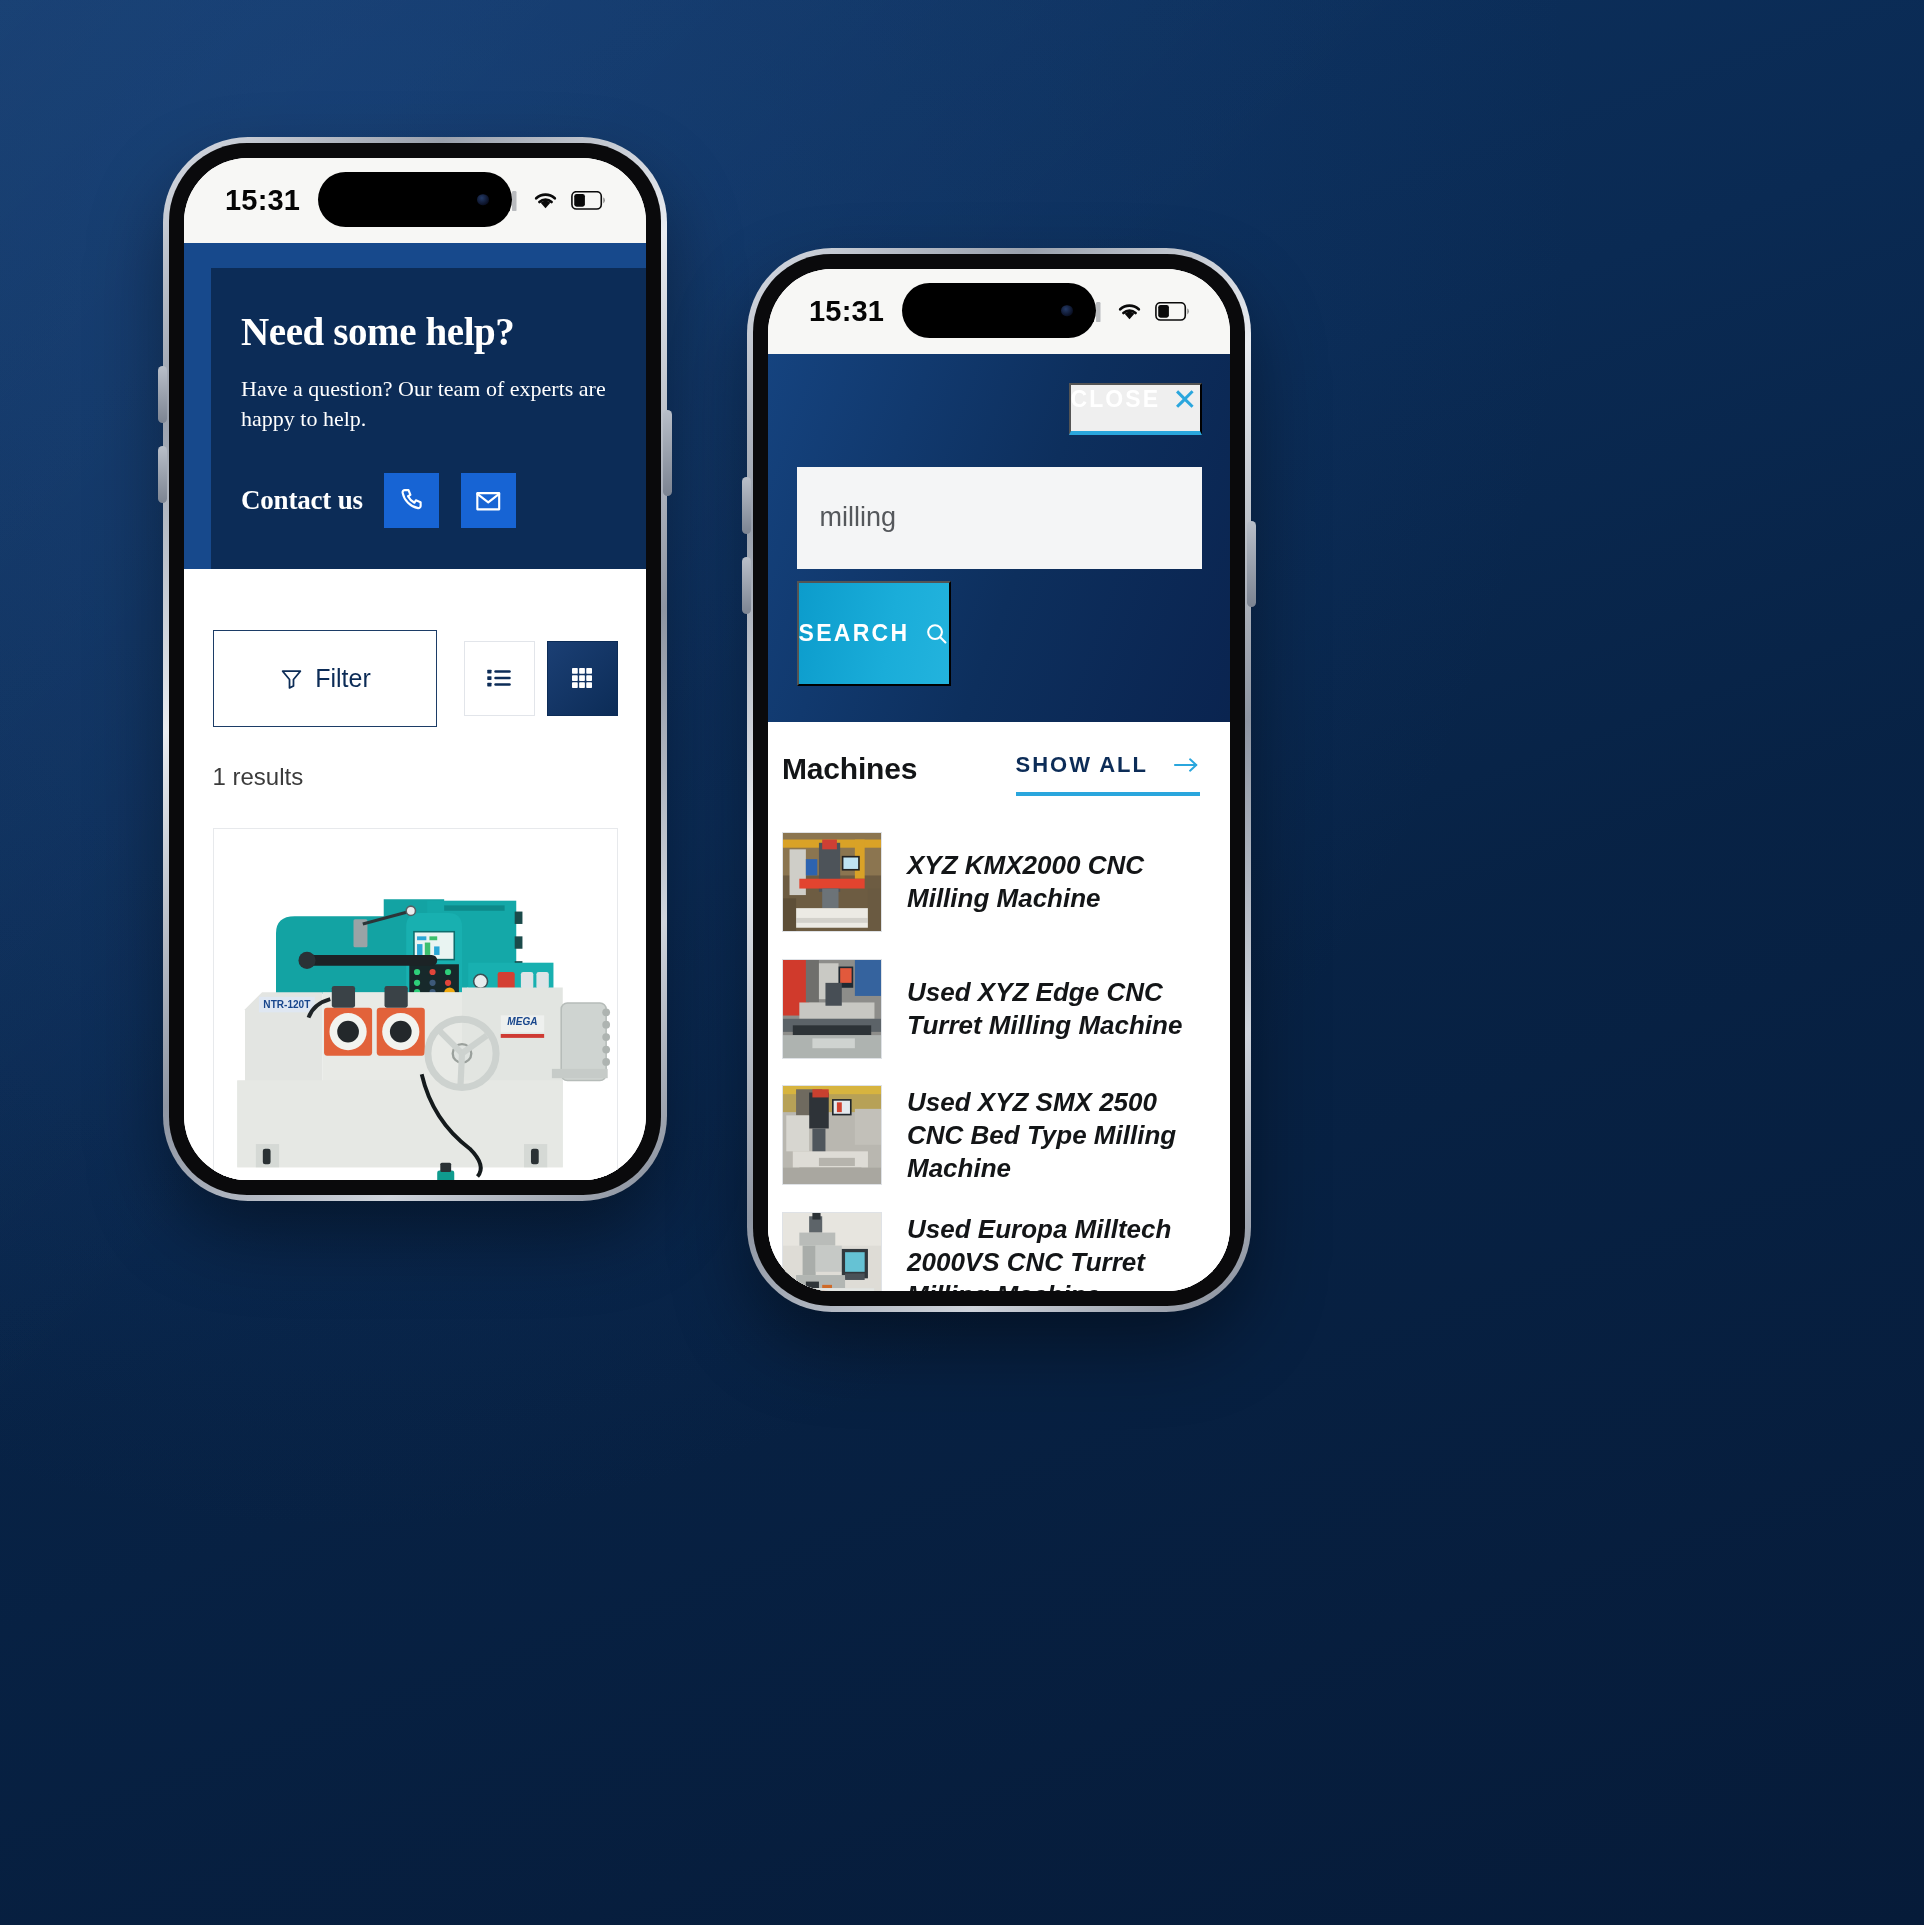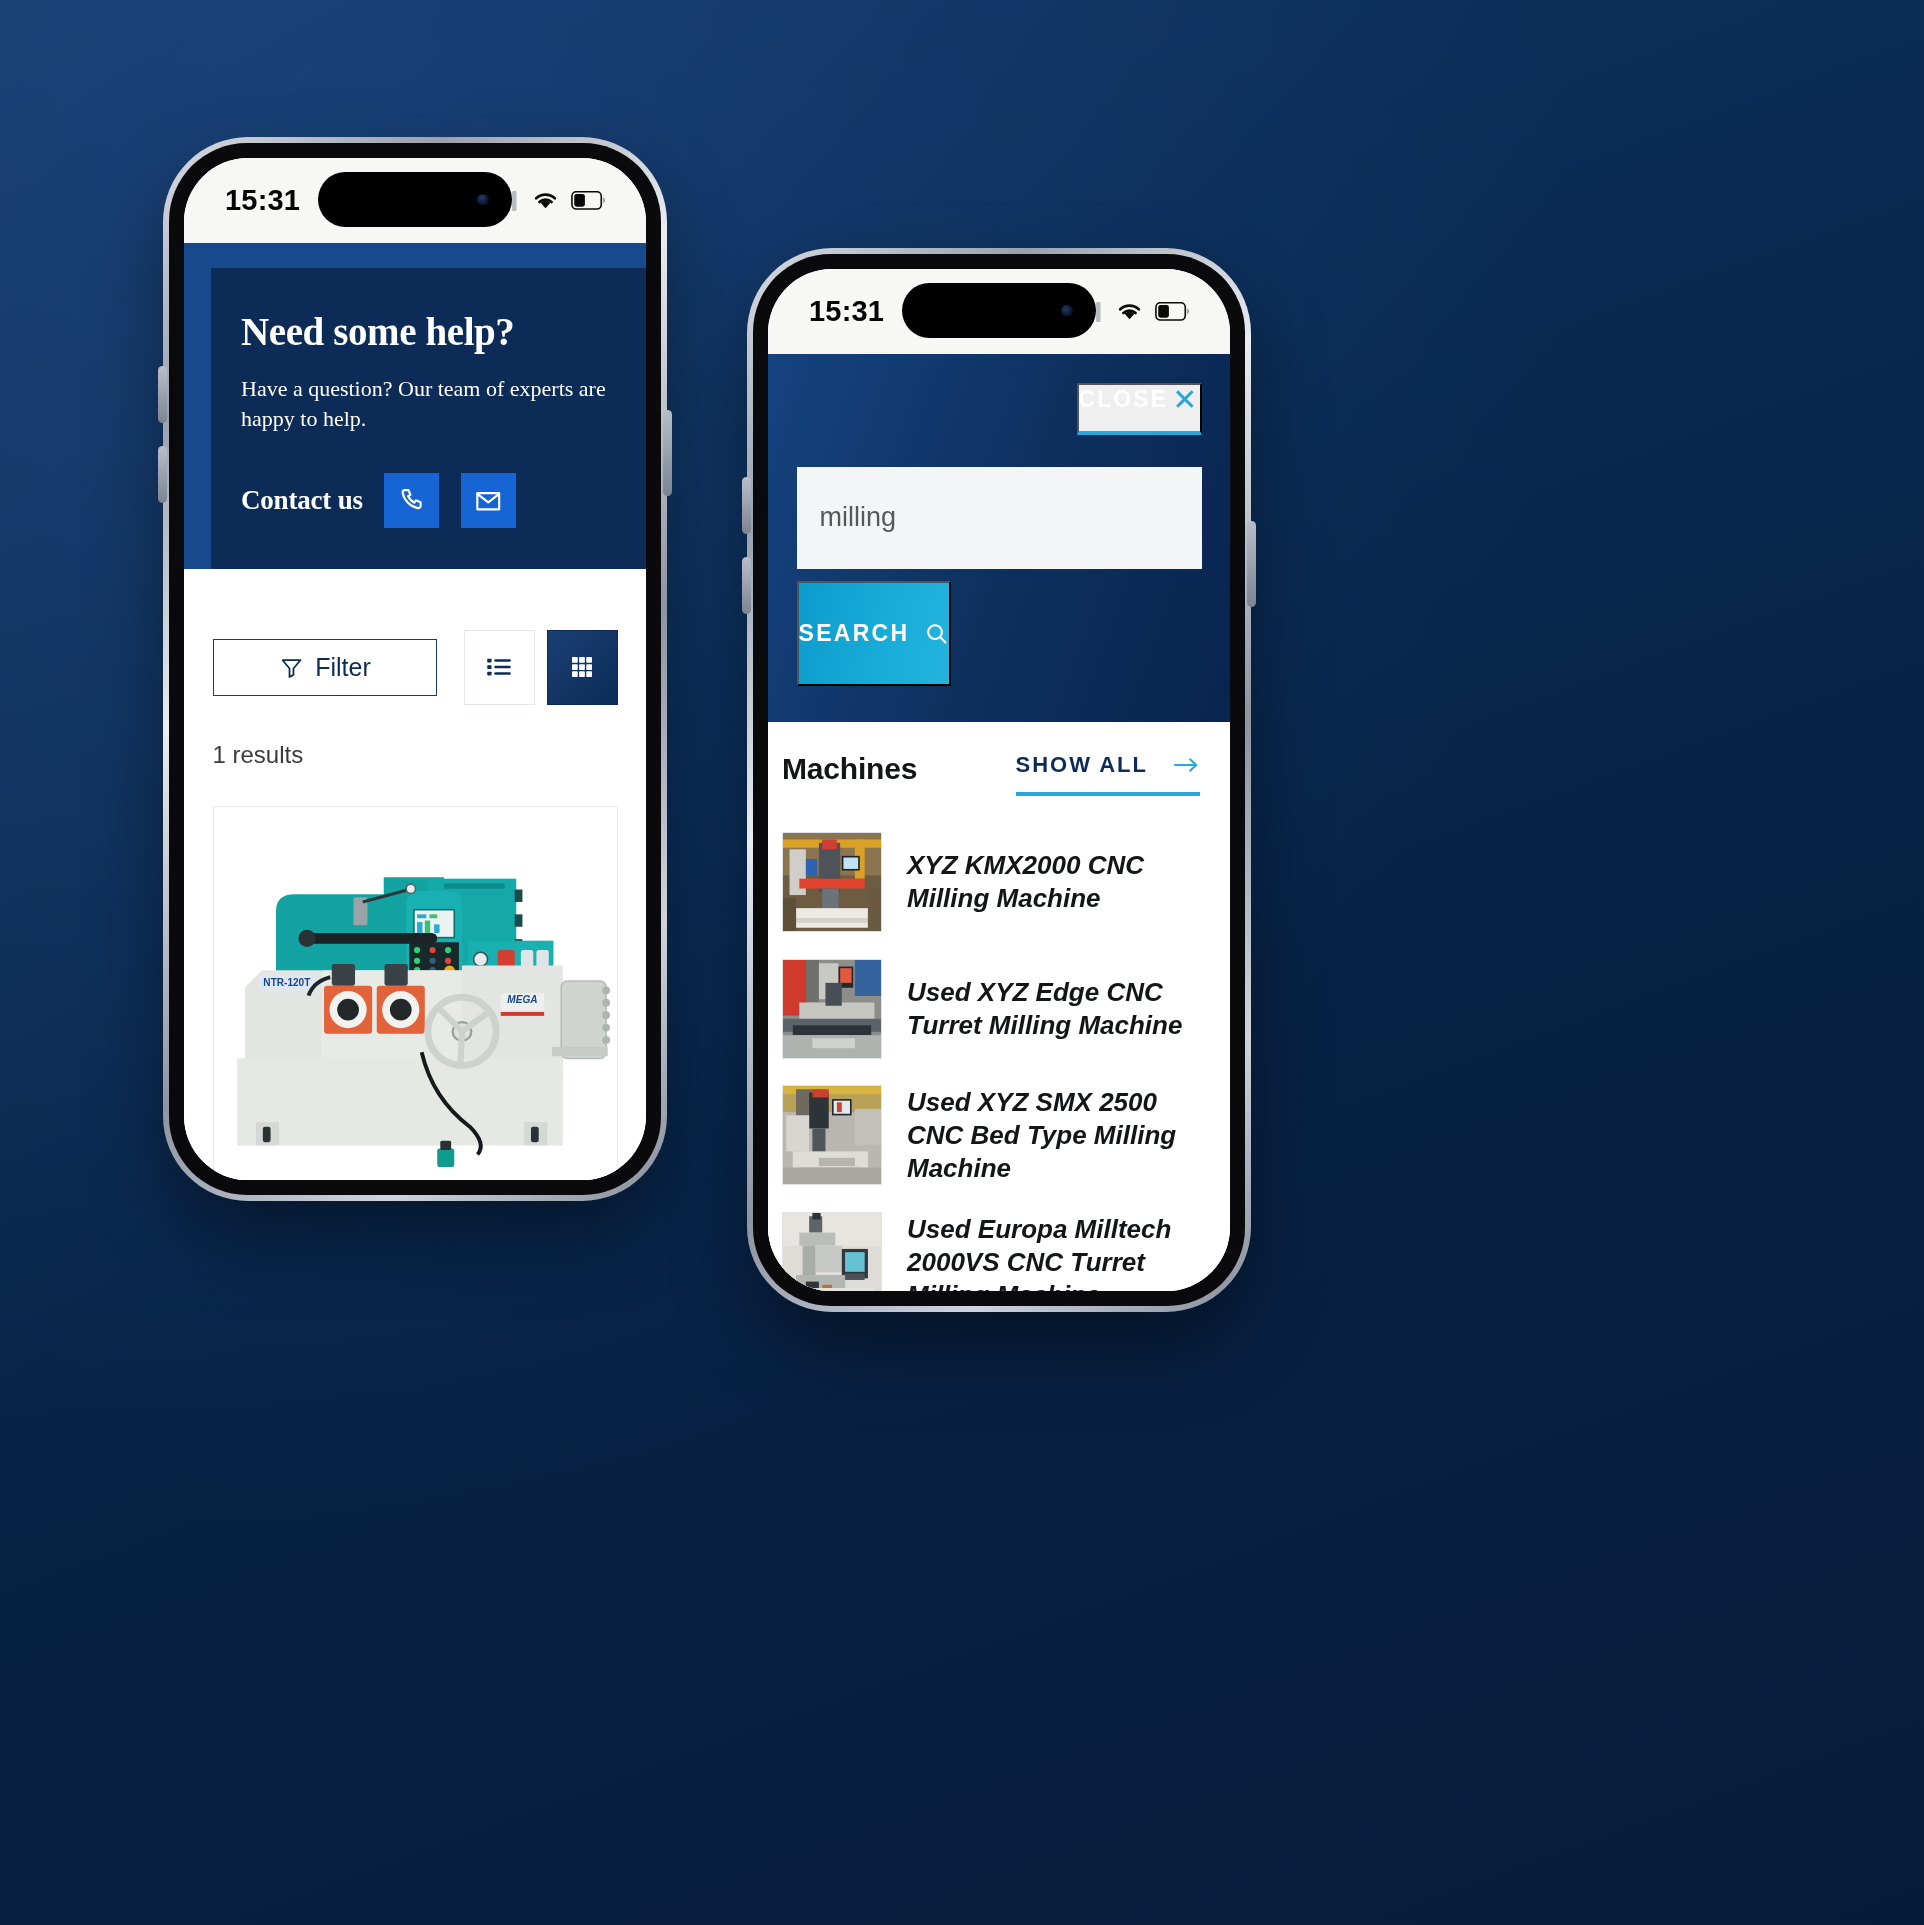--- a/index.html
+++ b/index.html
@@ -87,21 +87,21 @@
   .contact-row { display:flex; align-items:center; gap:21.4px; margin-top:39px; }
   .contact-label { font-size:27px; font-weight:700; letter-spacing:-0.2px; }
   .contact-btn {
     width:55px; height:55px; background:#1764d4;
     display:flex; align-items:center; justify-content:center;
   }
   .white-strip { background:#fff; height:19.6px; }
 
   .filter-row { display:flex; align-items:center; gap:0; padding: 41px 28.5px 0 28.5px; }
   .filter-btn {
-    flex:1; height:57px; border:1.8px solid #1c3c66; background:#fff;
+    flex:1; height:97px; border:1.8px solid #1c3c66; background:#fff;
     display:flex; align-items:center; justify-content:center; gap:11.6px;
     font-size:25px; color:#0c2c57;
   }
   .view-toggles { display:flex; gap:11.6px; margin-left:27px; }
   .view-btn {
     width:71px; height:75px; border:1.8px solid #e2e5ea; background:#fff;
     display:flex; align-items:center; justify-content:center;
   }
   .view-btn.active { background: linear-gradient(135deg,#1b3f74 0%, #0c2c57 100%); border-color:#0c2c57; }
   .results-count { padding: 36px 28.5px 0 28.5px; font-size:24px; color:#3b3b3b; }
@@ -119,21 +119,21 @@
 
   
   #phone2 { left:753px; top:254px; width:492px; height:1052px; }
   #p2-viewport { height: calc(100% - 75px); position:relative; overflow:hidden; background:#fff; }
   .p2-panel {
     background: linear-gradient(110deg,#15437f 0%, #0d2f5d 55%, #0a2450 100%);
     padding: 28.5px 28.5px 36px 28.5px;
   }
   .close-row { display:flex; justify-content:flex-end; }
   .close-btn {
-    display:inline-flex; align-items:center; gap:4px;
+    display:inline-flex; align-items:center; gap:12px;
     color:#fff; font-size:23px; font-weight:700; letter-spacing:2.1px;
     border-bottom:4.5px solid #2aa6dd; padding-bottom:16px;
   }
   .close-x { color:#2aa6dd; font-size:30px; font-weight:400; line-height:1; }
   .search-field {
     margin-top: 32px; height:102px; background:#f4f5f6;
     display:flex; align-items:center; padding:0 23px;
     font-size:27px; color:#55585c;
   }
   .search-submit {

